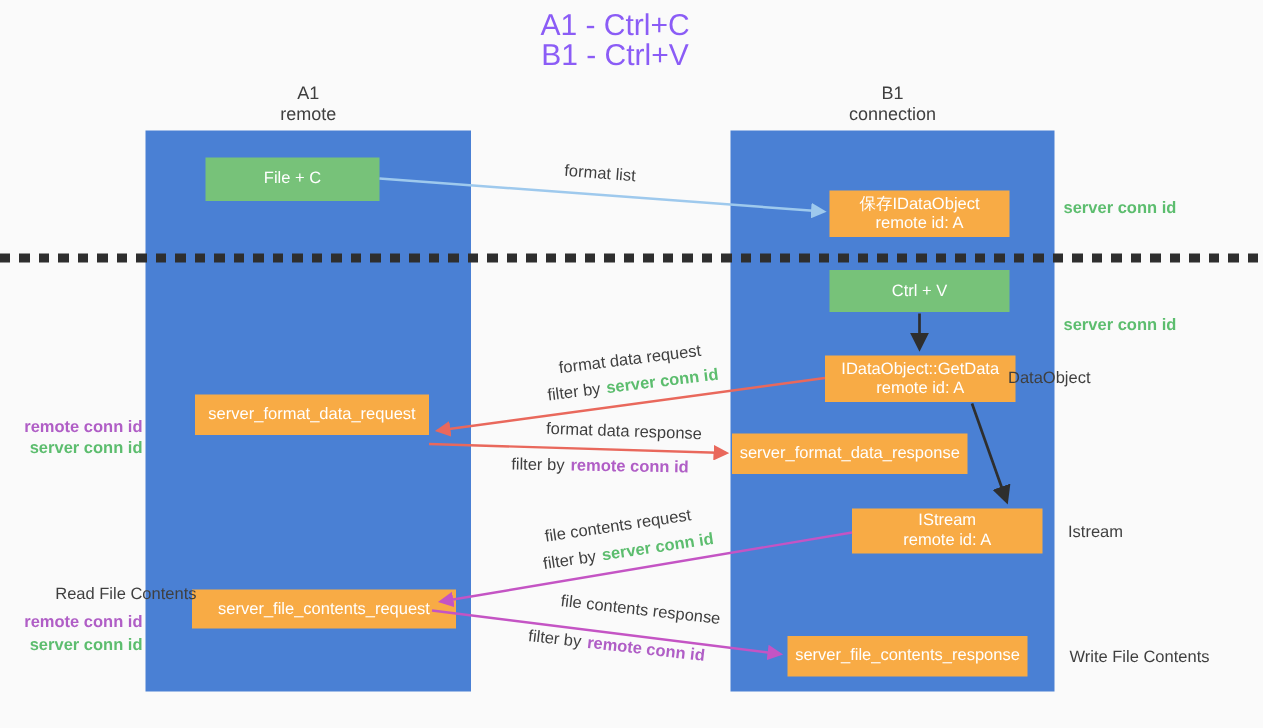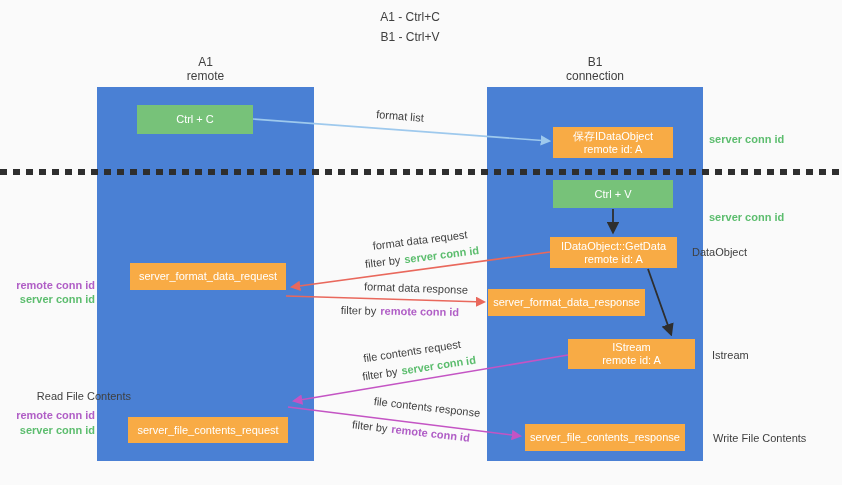--- a/index.html
+++ b/index.html
@@ -3,21 +3,21 @@
 <meta charset="utf-8">
 <style>
   html,body { margin:0; padding:0; background:#fafafa; }
   .canvas {
     position:relative; width:842px; height:485px; overflow:hidden;
     background:#fafafa;
     font-family:"Liberation Sans", sans-serif;
     color:#3f3f3f;
   }
   .title { position:absolute; left:0; top:7px; width:820px; text-align:center;
-           font-size:12px; line-height:20px; color:#404040; }
+           font-size:20px; line-height:20px; color:#8b5cf6; }
   .col-header { position:absolute; top:55px; text-align:center; font-size:12px;
                 line-height:14px; color:#3f3f3f; }
   .col-header.a { left:97px; width:217px; }
   .col-header.b { left:487px; width:216px; }
   .column { position:absolute; top:87px; height:374px; background:#4a80d4; z-index:1; }
   .column.a { left:97px; width:217px; }
   .column.b { left:487px; width:216px; }
   .dashline { position:absolute; left:0; top:169px; width:842px; height:6px; z-index:5;
               background:repeating-linear-gradient(90deg,#2e2e2e 0 7px,transparent 7px 13px); }
   .node { position:absolute; z-index:4; display:flex; flex-direction:column;
@@ -25,21 +25,21 @@
           font-size:11px; line-height:13px; text-align:center; }
   .green  { background:#77c279; }
   .orange { background:#f8ab45; }
   .n-ctrlc    { left:137px; top:105px; width:116px; height:29px; }
   .n-savedo   { left:553px; top:127px; width:120px; height:31px; }
   .n-ctrlv    { left:553px; top:180px; width:120px; height:28px; }
   .n-getdata  { left:550px; top:237px; width:127px; height:31px; }
   .n-istream  { left:568px; top:339px; width:127px; height:30px; }
   .n-fmtreq   { left:130px; top:263px; width:156px; height:27px; }
   .n-fmtresp  { left:488px; top:289px; width:157px; height:27px; }
-  .n-filereq  { left:128px; top:393px; width:160px; height:26px;margin-top:24px; }
+  .n-filereq  { left:128px; top:393px; width:176px; height:26px; }
   .n-fileresp { left:525px; top:424px; width:160px; height:27px; }
   .arrows { position:absolute; left:0; top:0; width:842px; height:485px; z-index:6;
             pointer-events:none; }
   .albl { position:absolute; z-index:7; font-size:11px; color:#3f3f3f; white-space:nowrap;
           transform-origin:center; }
   .note { position:absolute; z-index:7; font-size:11px; white-space:nowrap; }
   .note.left { left:0; width:95px; text-align:right; }
   .green-t  { color:#5cbd6e; font-weight:bold; }
   .purple-t { color:#b05ec6; font-weight:bold; }
   .plain-t  { color:#3f3f3f; }
@@ -63,21 +63,21 @@
     <div>B1</div>
     <div>connection</div>
   </div>
 
   <div class="column a"></div>
   <div class="column b"></div>
 
   <div class="dashline"></div>
 
   <div class="node green n-ctrlc">
-    <span>Ctrl + C</span>
+    <span>File + C</span>
   </div>
   <div class="node orange n-savedo">
     <span>保存IDataObject</span>
     <span>remote id: A</span>
   </div>
   <div class="node green n-ctrlv">
     <span>Ctrl + V</span>
   </div>
   <div class="node orange n-getdata">
     <span>IDataObject::GetData</span>
@@ -141,21 +141,21 @@
     <span>filter by</span><span class="green-t filter-val">server conn id</span>
   </div>
 
   <div class="albl" style="left:427px; top:407px; transform:translate(-50%,-50%) rotate(6.5deg);">file contents response</div>
   <div class="albl" style="left:411px; top:431px; transform:translate(-50%,-50%) rotate(6.5deg);">
     <span>filter by</span><span class="purple-t filter-val">remote conn id</span>
   </div>
 
   <div class="note green-t" style="left:709px; top:133px;">server conn id</div>
   <div class="note green-t" style="left:709px; top:211px;">server conn id</div>
-  <div class="note plain-t" style="left:692px; top:246px;">DataObject</div>
+  <div class="note plain-t" style="left:672px; top:246px;">DataObject</div>
   <div class="note plain-t" style="left:712px; top:349px;">Istream</div>
   <div class="note plain-t" style="left:713px; top:432px;">Write File Contents</div>
 
   <div class="note left purple-t" style="top:279px;">remote conn id</div>
   <div class="note left green-t" style="top:293px;">server conn id</div>
   <div class="note left plain-t" style="top:390px;padding-left:36px;">Read File Contents</div>
   <div class="note left purple-t" style="top:409px;">remote conn id</div>
   <div class="note left green-t" style="top:424px;">server conn id</div>
 
 </div>

